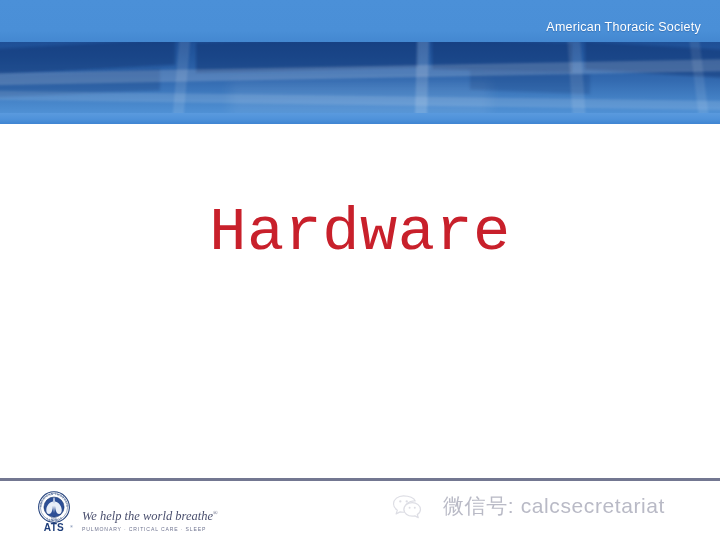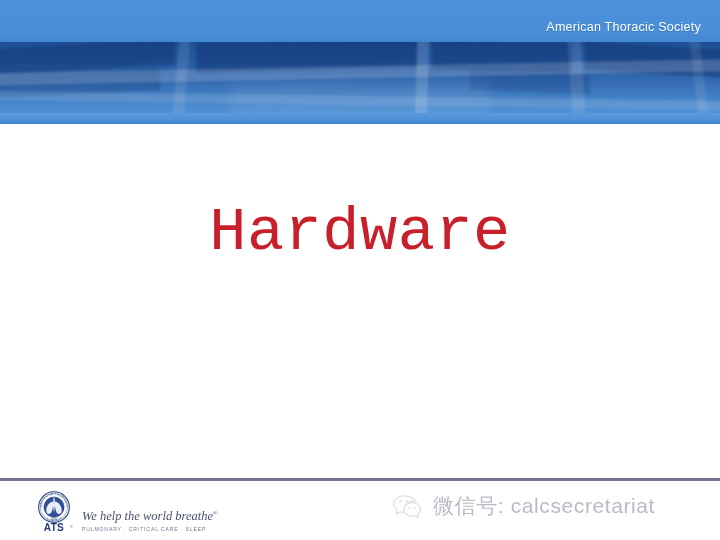--- a/index.html
+++ b/index.html
@@ -178,21 +178,21 @@
   }
 
   
   #wechat-watermark {
     position: absolute;
     left: 392px;
     top: 12px;
     height: 32px;
     display: flex;
     align-items: center;
-    gap: 11px;
+    gap: 21px;
   }
   #wechat-icon {
     width: 30px;
     height: 26px;
     opacity: 0.55;
     flex: 0 0 auto;
   }
   #wechat-text {
     color: #b9bac6;
     font-size: 21px;

